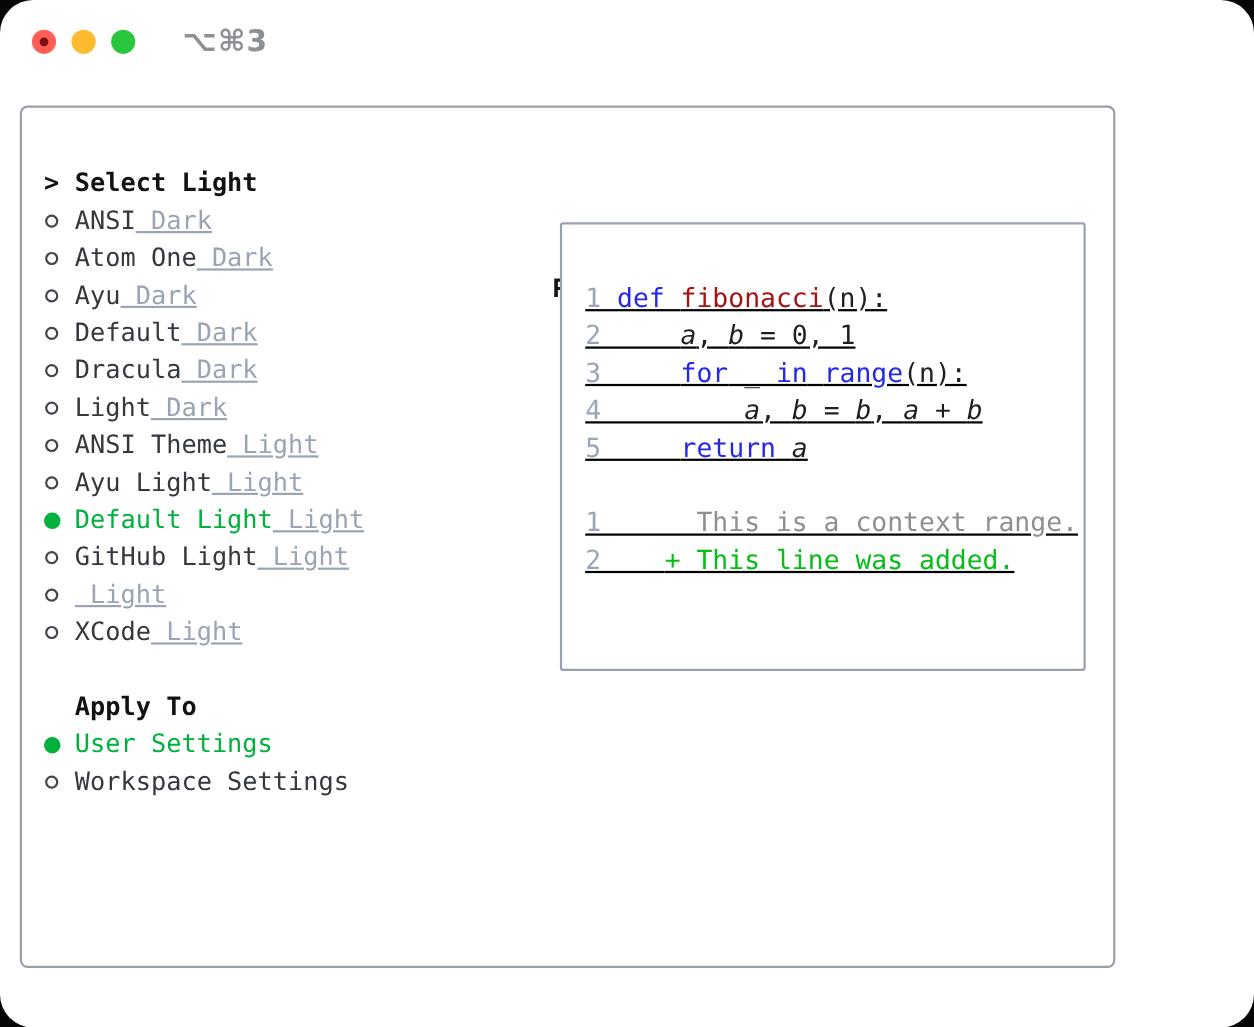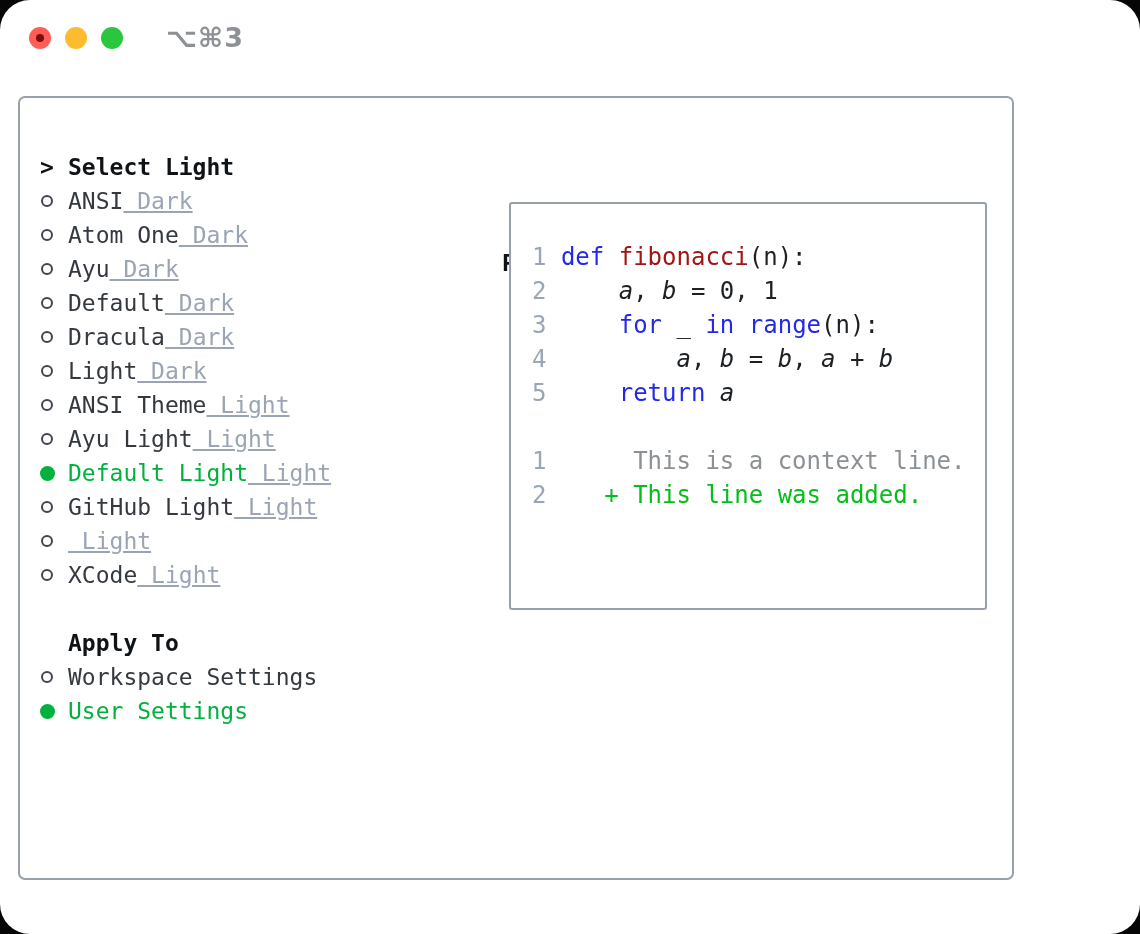--- a/index.html
+++ b/index.html
@@ -24,21 +24,21 @@
   .caret{font-weight:bold;color:var(--heading,#101316);}
   .hdr{font-weight:bold;color:var(--heading,#101316);}
   .tvariant{color:var(--muted,#9aa4b4);text-decoration:underline;}
   .selname{color:var(--selected,#00b23d);}
   .gap34{height:34px;}
   .applyhdr{color:var(--heading,#15171b);padding-left:28px;font-weight:bold;}
   .hint{margin-top:34px;width:440px;color:var(--muted,#9aa4b4);white-space:normal;}
   
   .pvlabel{position:absolute;left:482px;top:148px;height:34px;line-height:34px;font-size:23px;font-weight:bold;color:var(--heading,#101316);}
   .pvbox{position:absolute;left:489px;top:104px;width:474px;height:404px;border:2px solid var(--border,#98a1ab);border-radius:3px;background:#fff;}
-  .codewrap{padding:36px 0 0 21px;font-size:24px;line-height:34px;}
+  .codewrap{padding:50px 0 0 21px;font-size:24px;line-height:34px;text-decoration:underline;}
   .cl{white-space:pre;height:34px;}
   .ln{color:var(--linenum,#9aa6b8);}
   .kw{color:var(--keyword,#2429e8);}
   .fn{color:var(--func,#a31515);}
   .tx{color:var(--text,#1d2023);}
   .vr{color:var(--text,#1d2023);font-style:italic;}
   .ctx{color:var(--context,#8b9095);}
   .del{color:var(--deleted,#c53222);}
   .add{color:var(--added,#06bd19);}
   .diffwrap{margin-top:34px;}
@@ -70,36 +70,36 @@
           <div class="row"><span class="mark"><span class="dot"></span></span><span class="">ANSI Theme</span><span class="tvariant"> Light</span></div>
           <div class="row"><span class="mark"><span class="dot"></span></span><span class="">Ayu Light</span><span class="tvariant"> Light</span></div>
           <div class="row"><span class="mark"><span class="dot sel"></span></span><span class="selname">Default Light</span><span class="tvariant"> Light</span></div>
           <div class="row"><span class="mark"><span class="dot"></span></span><span class="">GitHub Light</span><span class="tvariant"> Light</span></div>
           <div class="row"><span class="mark"><span class="dot"></span></span><span class="tvariant"> Light</span></div>
           <div class="row"><span class="mark"><span class="dot"></span></span><span class="">XCode</span><span class="tvariant"> Light</span></div>
         </div>
       <div class="gap34"></div>
       <div class="row applyhdr">Apply To</div>
       <div id="apply-list">
+          <div class="row"><span class="mark"><span class="dot sel"></span></span><span class="selname">User Settings</span></div>
           <div class="row"><span class="mark"><span class="dot"></span></span><span class="">Workspace Settings</span></div>
-          <div class="row"><span class="mark"><span class="dot sel"></span></span><span class="selname">User Settings</span></div>
         </div>
     </div>
 
     <div class="pvlabel">Preview</div>
     <div class="pvbox">
       <div class="codewrap">
         <div id="code-lines">
             <div class="cl"><span class="ln">1 </span><span class="kw">def </span><span class="fn">fibonacci</span><span class="tx">(n):</span></div>
             <div class="cl"><span class="ln">2 </span><span class="tx">    </span><span class="vr">a</span><span class="tx">, </span><span class="vr">b</span><span class="tx"> = 0, 1</span></div>
             <div class="cl"><span class="ln">3 </span><span class="tx">    </span><span class="kw">for</span><span class="tx"> _ </span><span class="kw">in</span><span class="tx"> </span><span class="kw">range</span><span class="tx">(n):</span></div>
             <div class="cl"><span class="ln">4 </span><span class="tx">        </span><span class="vr">a</span><span class="tx">, </span><span class="vr">b</span><span class="tx"> = </span><span class="vr">b</span><span class="tx">, </span><span class="vr">a</span><span class="tx"> + </span><span class="vr">b</span></div>
             <div class="cl"><span class="ln">5 </span><span class="tx">    </span><span class="kw">return</span><span class="tx"> </span><span class="vr">a</span></div>
           </div>
         <div id="diff-lines" class="diffwrap">
-            <div class="cl"><span class="ln">1 </span><span class="ctx">     This is a context line.</span></div>
+            <div class="cl"><span class="ln">1 </span><span class="ctx">     This is a context range.</span></div>
             <div class="cl"><span class="ln">2 </span><span class="tx">   </span><span class="add">+ This line was added.</span></div>
           </div>
       </div>
     </div>
 
   </div>
 </div>
 
 </body></html>

